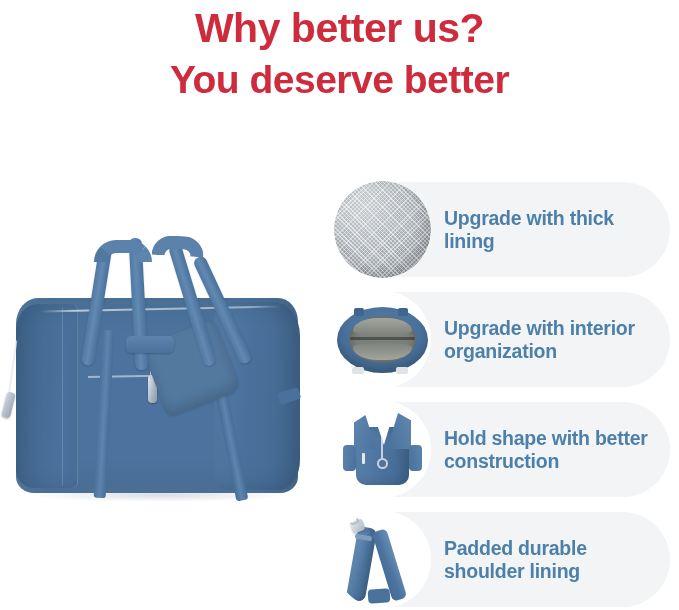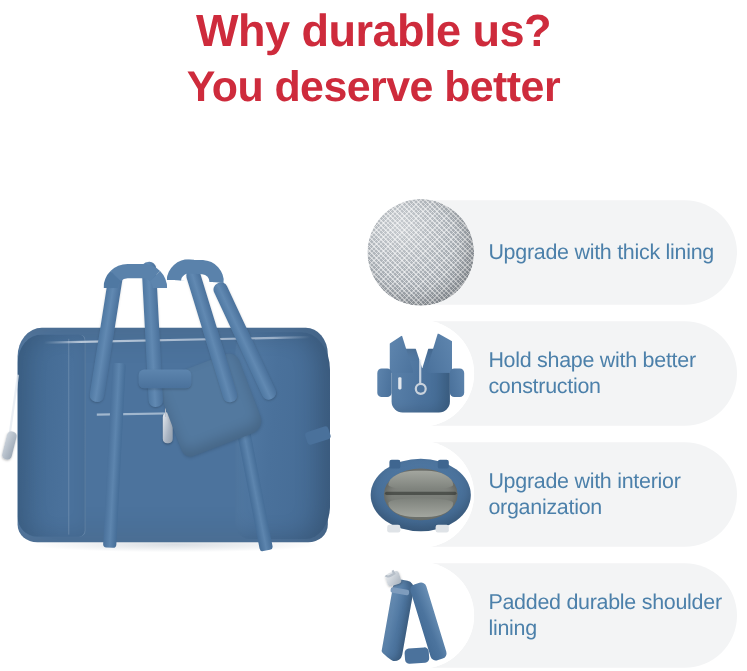--- a/index.html
+++ b/index.html
@@ -240,21 +240,21 @@
     width:97px; height:97px;
     border-radius:50%;
     overflow:hidden;
     background:#ffffff;
     flex:0 0 auto;
   }
   .card-text {
     margin-left:108px;
     color:#4C80AA;
     font-size:19.5px;
-    font-weight:400;
+    font-weight:700;
     line-height:23px;
     letter-spacing:-0.25px;
     max-width:214px;
   }
 
   
   .mesh {
     position:absolute; inset:0;
     border-radius:50%;
     background-color:#9ea3a8;
@@ -413,21 +413,21 @@
     background:#7e9cbd; border-radius:2px;
     transform:rotate(10deg);
   }
 </style>
 </head>
 <body>
 
 <div id="stage">
 
   <div class="headline">
-    <span class="hl-line l1">Why durable us?</span>
+    <span class="hl-line l1">Why better us?</span>
     <span class="hl-line l2">You deserve better</span>
   </div>
 
   <div class="product">
     <div class="bag-shadow"></div>
     <div class="bag-body"></div>
     <div class="bag-side"></div>
     <div class="bag-leftcap"></div>
     <div class="bag-seam"></div>
     <div class="bag-topzip"></div>
@@ -450,20 +450,37 @@
     <div class="handle-keeper"></div>
   </div>
 
   <div class="cards">
 
     <div class="card">
       <div class="card-media">
         <div class="mesh"></div>
       </div>
       <div class="card-text">Upgrade with thick lining</div>
+    </div>
+
+    <div class="card">
+      <div class="card-media">
+        <div class="m2-wrap">
+          <div class="m2-outer"></div>
+          <div class="m2-inner"></div>
+          <div class="m2-flapT"></div>
+          <div class="m2-flapB"></div>
+          <div class="m2-spine"></div>
+          <div class="m2-hdlL"></div>
+          <div class="m2-hdlR"></div>
+          <div class="m2-tabL"></div>
+          <div class="m2-tabR"></div>
+        </div>
+      </div>
+      <div class="card-text">Upgrade with interior organization</div>
     </div>
 
     <div class="card">
       <div class="card-media">
         <div class="m3-wrap">
           <div class="m3-body"></div>
           <div class="m3-peakL"></div>
           <div class="m3-peakR"></div>
           <div class="m3-vnotch"></div>
           <div class="m3-zip"></div>
@@ -471,37 +488,20 @@
           <div class="m3-earL"></div>
           <div class="m3-earR"></div>
           <div class="m3-tag"></div>
         </div>
       </div>
       <div class="card-text">Hold shape with better construction</div>
     </div>
 
     <div class="card">
       <div class="card-media">
-        <div class="m2-wrap">
-          <div class="m2-outer"></div>
-          <div class="m2-inner"></div>
-          <div class="m2-flapT"></div>
-          <div class="m2-flapB"></div>
-          <div class="m2-spine"></div>
-          <div class="m2-hdlL"></div>
-          <div class="m2-hdlR"></div>
-          <div class="m2-tabL"></div>
-          <div class="m2-tabR"></div>
-        </div>
-      </div>
-      <div class="card-text">Upgrade with interior organization</div>
-    </div>
-
-    <div class="card">
-      <div class="card-media">
         <div class="m4-wrap">
           <div class="m4-armL"></div>
           <div class="m4-armR"></div>
           <div class="m4-joint"></div>
           <div class="m4-buckle"></div>
           <div class="m4-clip"></div>
           <div class="m4-hook"></div>
         </div>
       </div>
       <div class="card-text">Padded durable shoulder lining</div>

